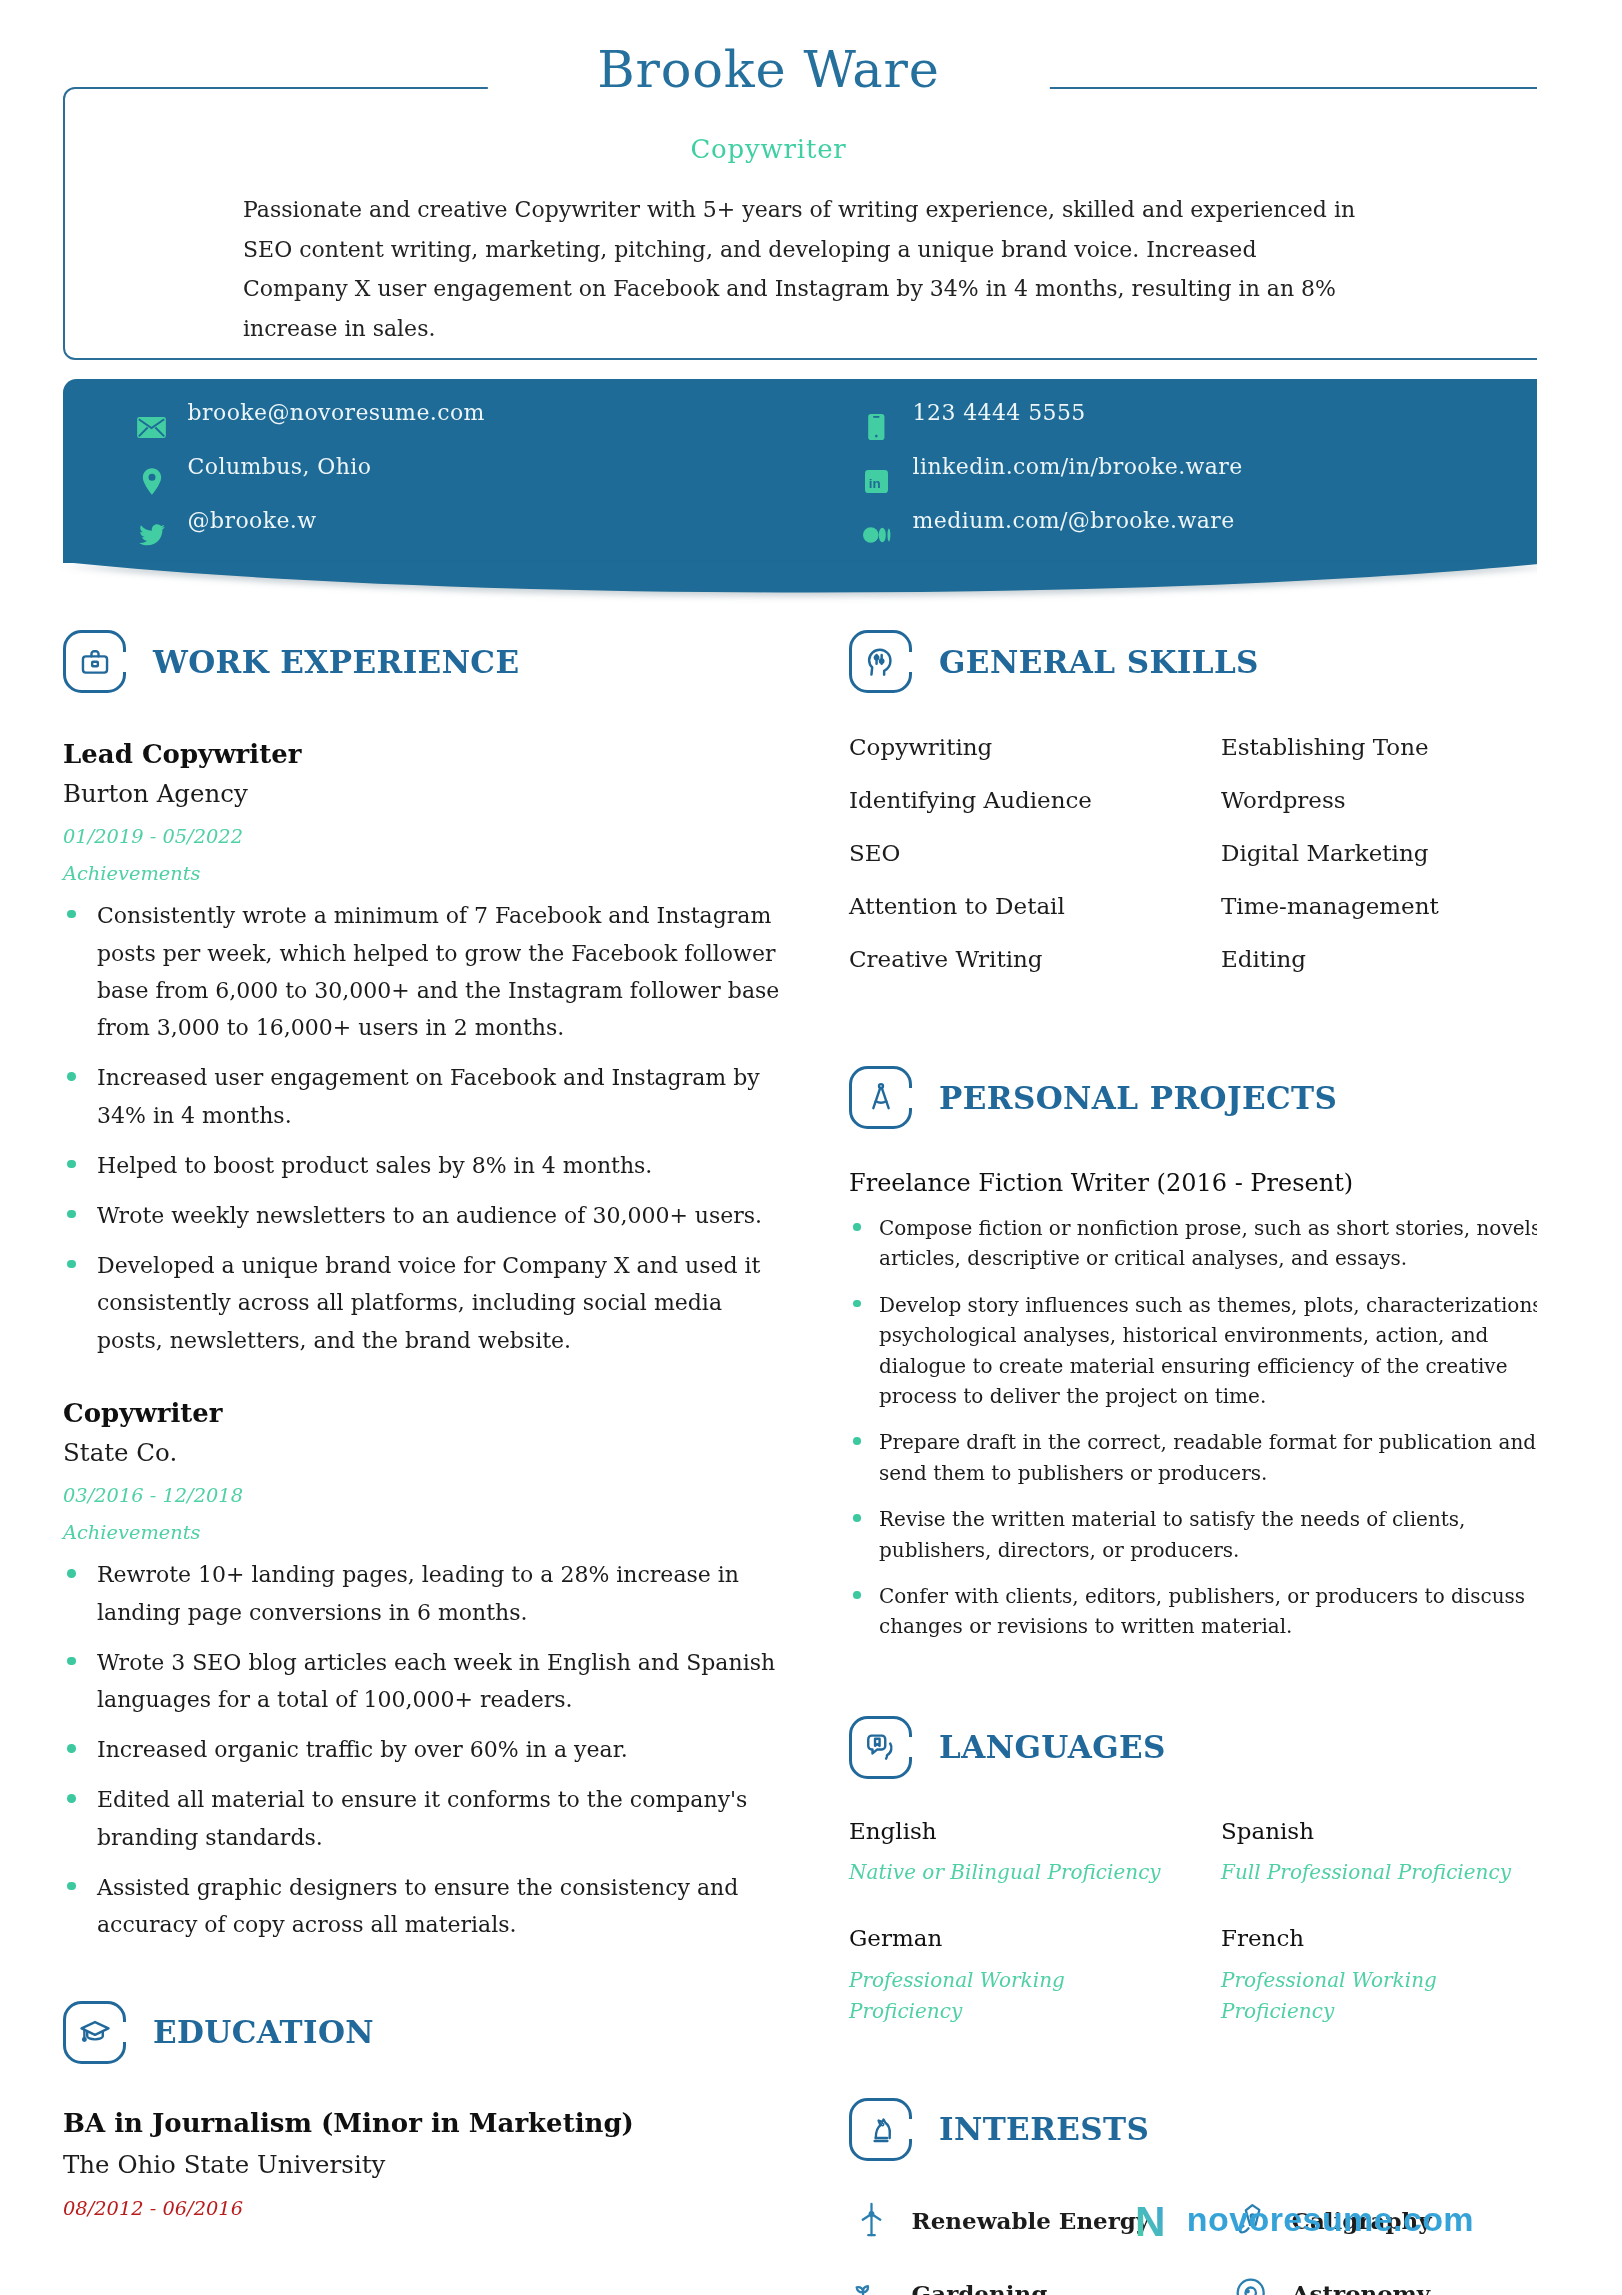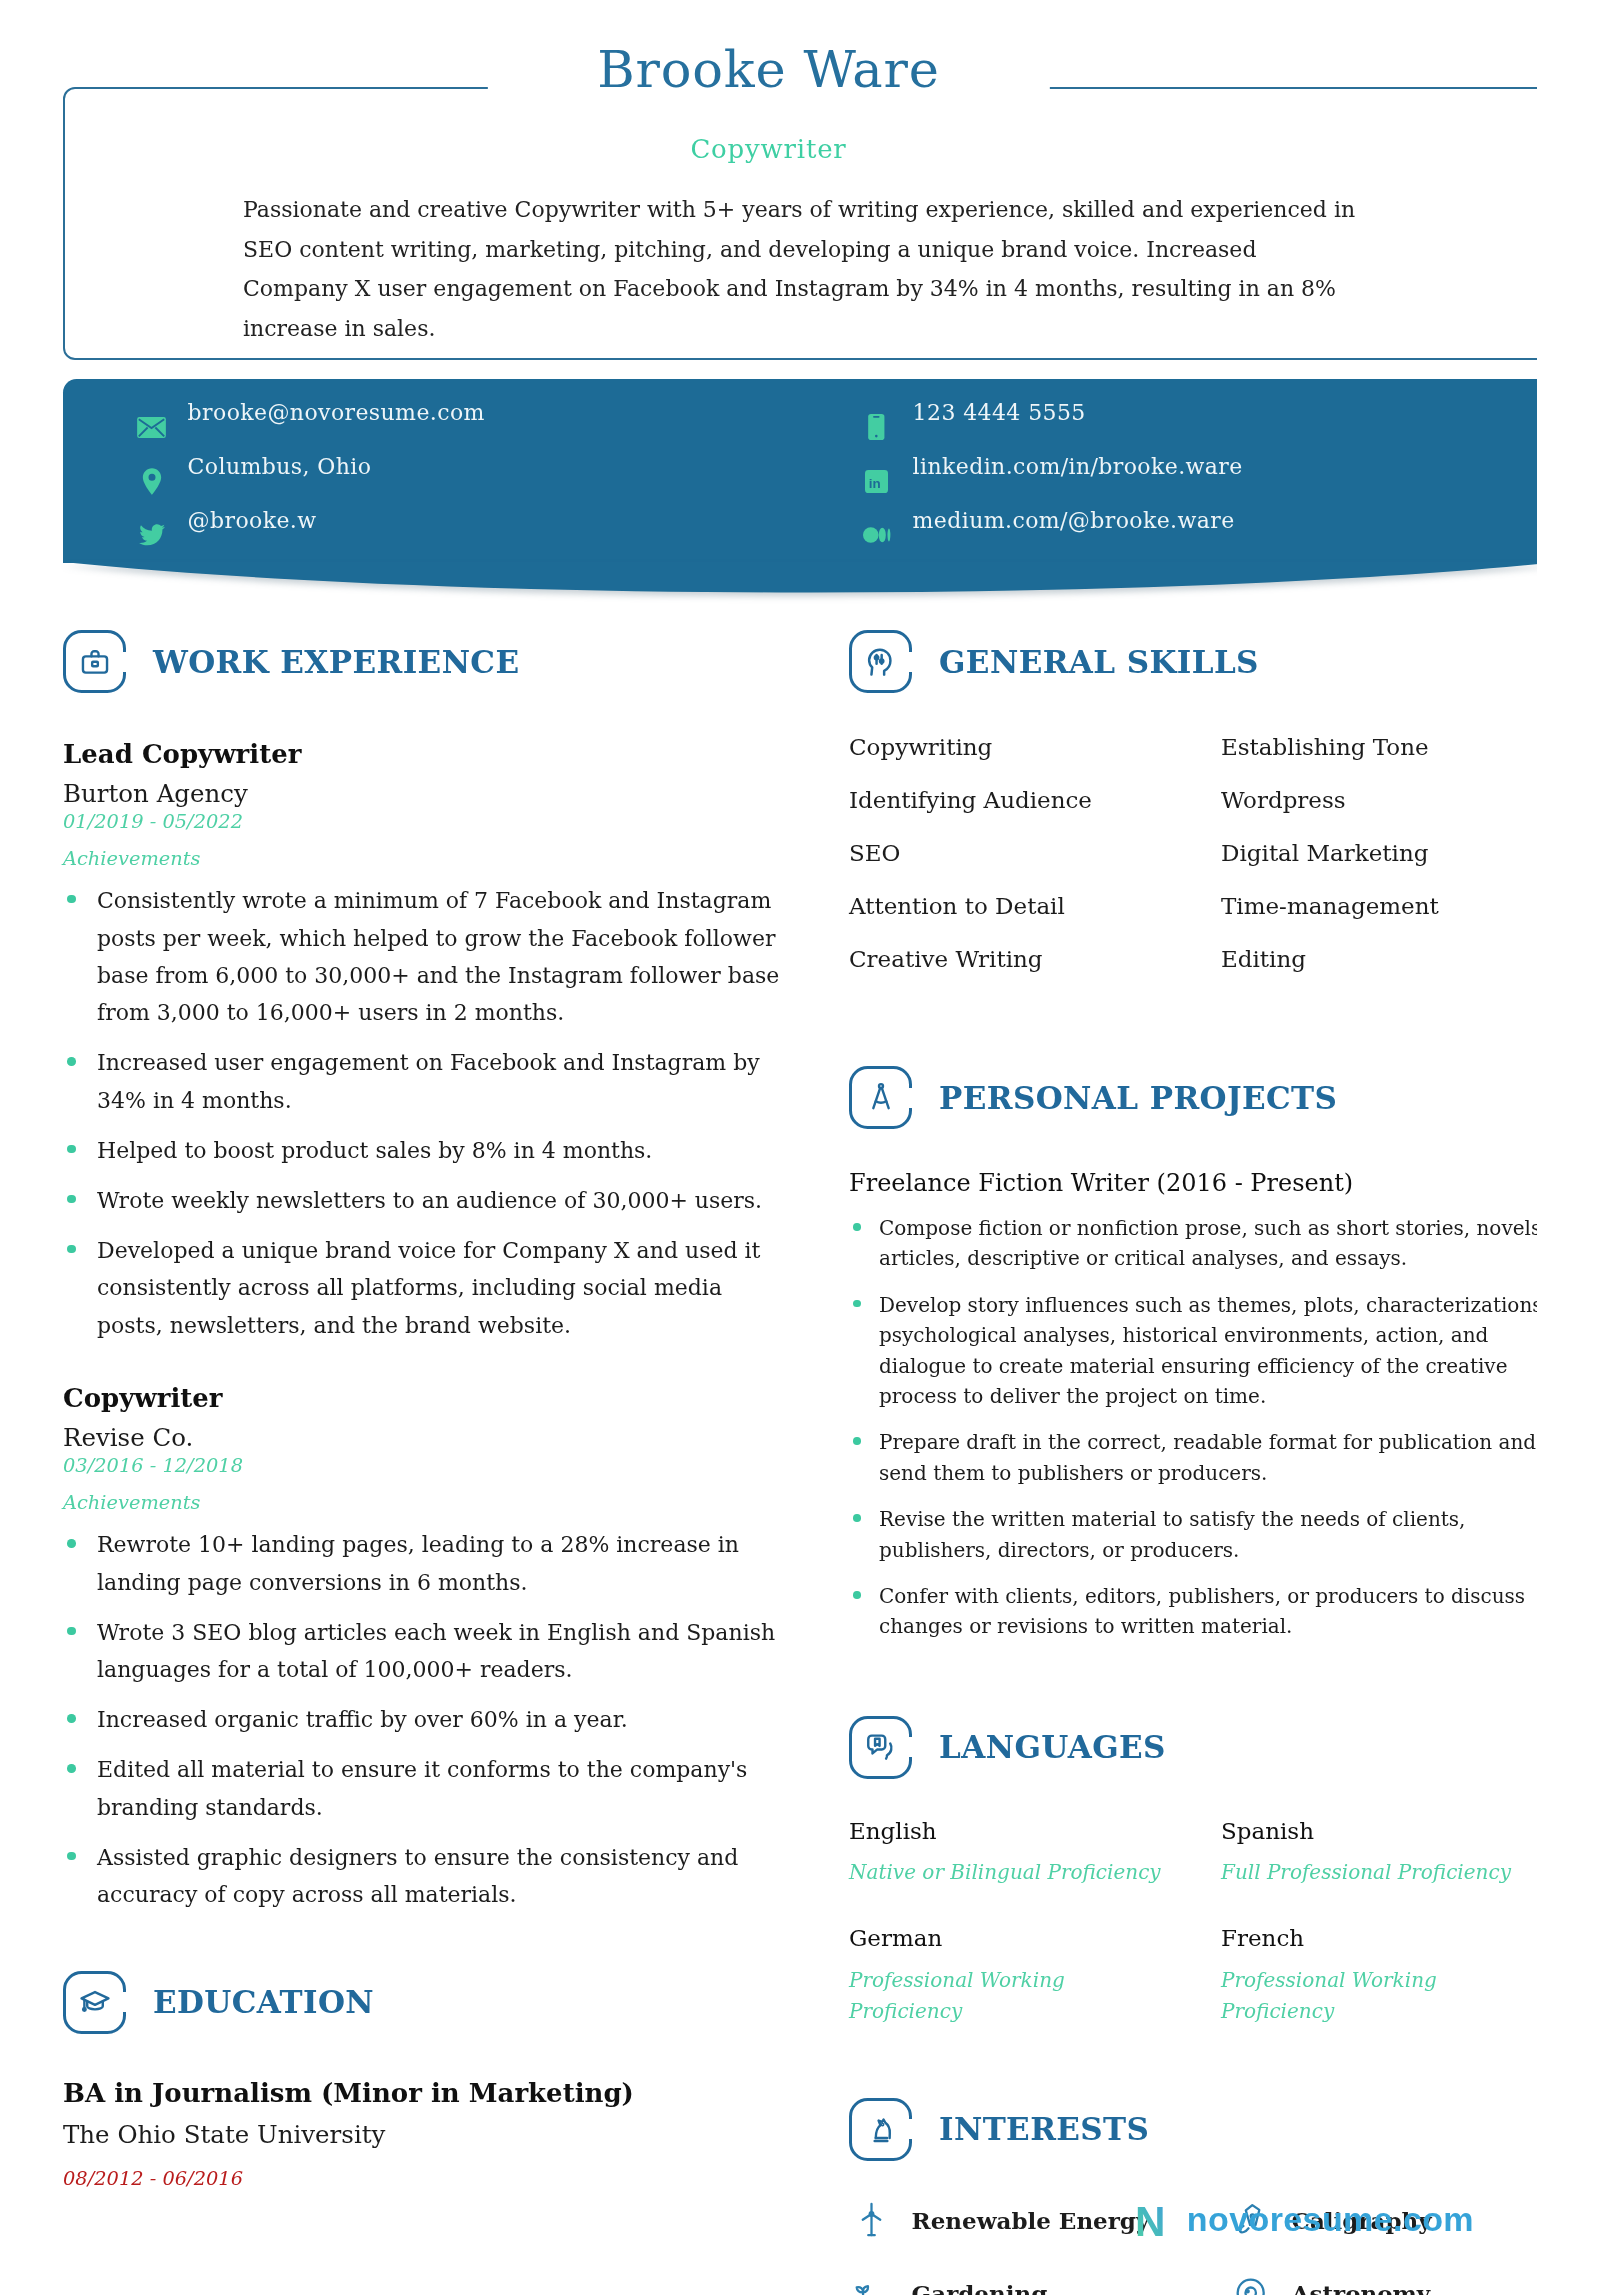--- a/index.html
+++ b/index.html
@@ -38,21 +38,21 @@
             flex:0 0 auto;box-sizing:border-box;}
   .icon-box::after{content:"";position:absolute;right:-5px;top:50%;
                    transform:translateY(-50%);width:6.8px;height:20px;background:#fff;}
   .section-title{font-size:31px;font-weight:bold;color:#21699b;letter-spacing:0.4px;}
 
   
   .job{margin-top:46px;}
   .job.second{margin-top:39px;}
   .job-title{font-size:26px;font-weight:bold;color:#101010;}
   .job-company{font-size:24.5px;color:#1c1c1c;margin-top:10px;}
-  .job-dates{font-size:19.4px;font-style:italic;color:#4fd0a5;margin-top:2px;}
+  .job-dates{font-size:19.4px;font-style:italic;color:#4fd0a5;margin-top:17px;}
   .ach-label{font-size:19.4px;font-style:italic;color:#4fd0a5;margin-top:13.5px;}
   ul.bullets{list-style:none;margin:10px 0 0 0;padding:0;}
   .bullets li{position:relative;padding-left:34px;font-size:22px;line-height:1.7;
               color:#1c1c1c;margin-top:12.7px;}
   .bullets li::before{content:"";position:absolute;left:4.2px;top:12.7px;width:8.5px;
                       height:8.5px;border-radius:50%;background:#3cc9a0;}
   .bullets.small li{font-size:20px;line-height:1.52;padding-left:30px;margin-top:16px;}
   .bullets.small li::before{top:10px;width:7.6px;height:7.6px;}
 
   
@@ -185,21 +185,21 @@
         <li>Consistently wrote a minimum of 7 Facebook and Instagram posts per week, which helped to grow the Facebook follower base from 6,000 to 30,000+ and the Instagram follower base from 3,000 to 16,000+ users in 2 months.</li>
         <li>Increased user engagement on Facebook and Instagram by 34% in 4 months.</li>
         <li>Helped to boost product sales by 8% in 4 months.</li>
         <li>Wrote weekly newsletters to an audience of 30,000+ users.</li>
         <li>Developed a unique brand voice for Company X and used it consistently across all platforms, including social media posts, newsletters, and the brand website.</li>
       </ul>
     </div>
 
     <div class="job second">
       <div class="job-title">Copywriter</div>
-      <div class="job-company">Revise Co.</div>
+      <div class="job-company">State Co.</div>
       <div class="job-dates">03/2016 - 12/2018</div>
       <div class="ach-label">Achievements</div>
       <ul class="bullets">
         <li>Rewrote 10+ landing pages, leading to a 28% increase in landing page conversions in 6 months.</li>
         <li>Wrote 3 SEO blog articles each week in English and Spanish languages for a total of 100,000+ readers.</li>
         <li>Increased organic traffic by over 60% in a year.</li>
         <li>Edited all material to ensure it conforms to the company's branding standards.</li>
         <li>Assisted graphic designers to ensure the consistency and accuracy of copy across all materials.</li>
       </ul>
     </div>

